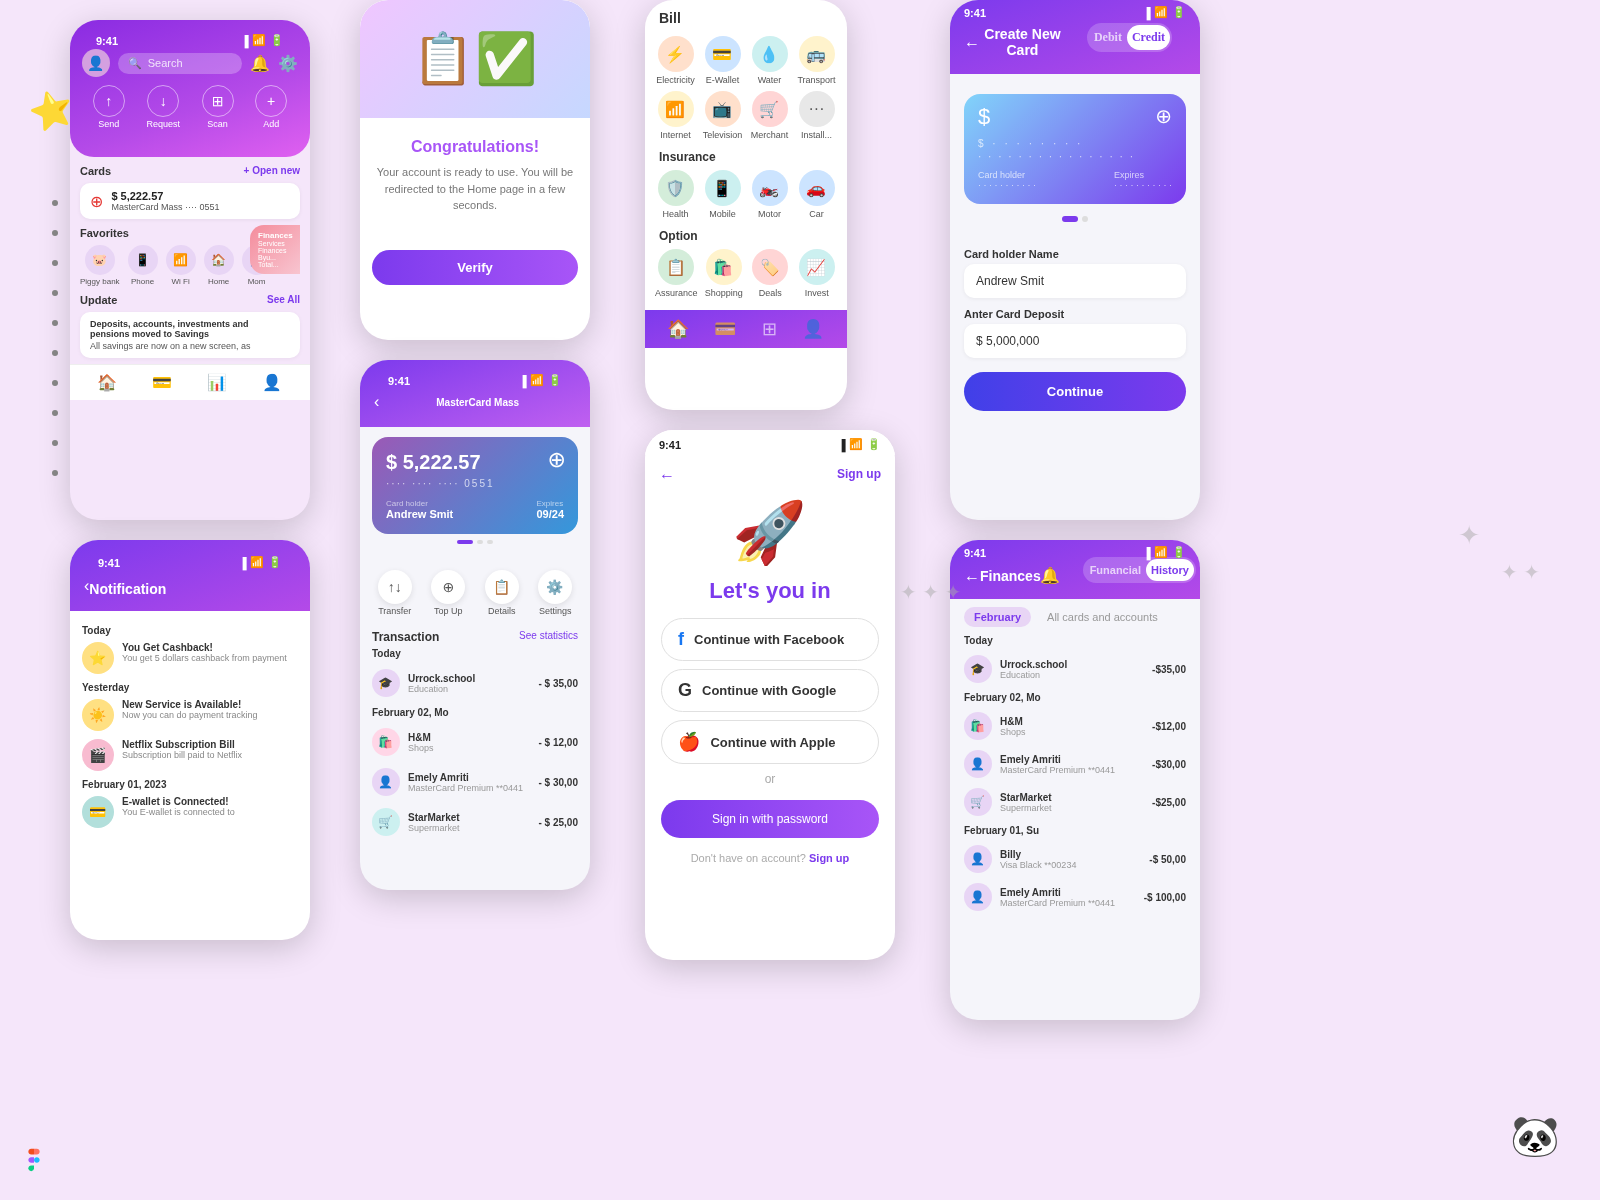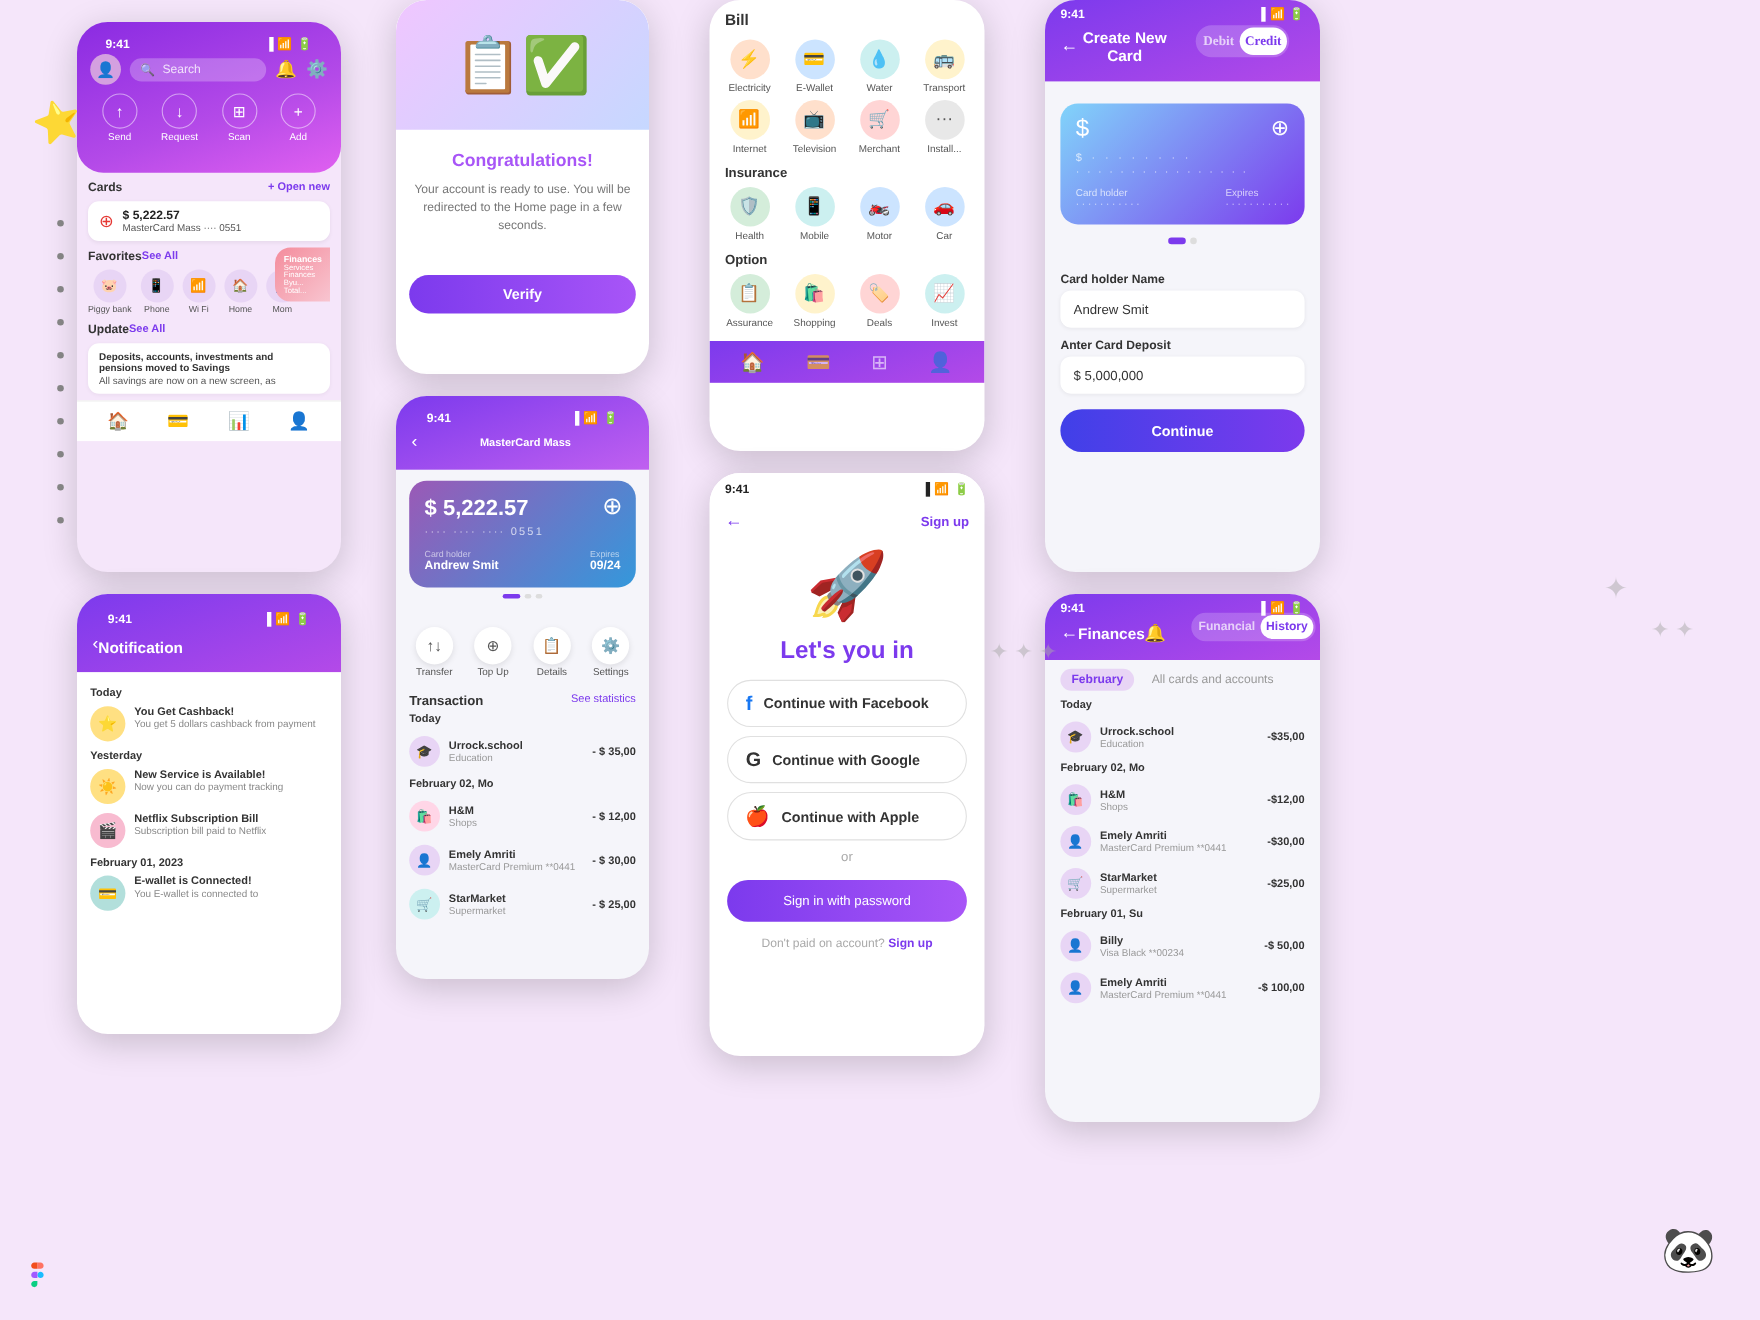--- a/index.html
+++ b/index.html
@@ -90,21 +90,21 @@
     .visa-logo { color: #1a237e; font-size: 10px; font-weight: 900; letter-spacing: -1px; }
     .card-info { font-size: 9px; color: #555; }
     .card-amount { font-weight: 700; font-size: 11px; color: #222; }
     .fin-card {
       position: absolute; right: 0; top: 60px;
       background: linear-gradient(135deg, #f48c9c, #f8c5d0);
       border-radius: 14px 0 0 14px;
       padding: 6px 8px; font-size: 8px; color: #fff; width: 50px;
     }
     .favorites-section { margin: 8px 10px; }
-    .section-header { display: flex; justify-content: flex-start; font-size: 11px; font-weight: 600; color: #333; margin-bottom: 6px; }
+    .section-header { display: flex; justify-content: space-between; font-size: 11px; font-weight: 600; color: #333; margin-bottom: 6px; }
     .see-all { color: #7c3aed; font-size: 10px; }
     .fav-row { display: flex; gap: 8px; }
     .fav-item { display: flex; flex-direction: column; align-items: center; gap: 2px; font-size: 8px; color: #555; }
     .fav-circle { width: 30px; height: 30px; border-radius: 50%; background: #e8d5f5; display: flex; align-items: center; justify-content: center; font-size: 12px; }
     .update-section { margin: 6px 10px; }
     .update-box { background: #fff; border-radius: 10px; padding: 7px 10px; font-size: 9px; color: #555; box-shadow: 0 1px 4px rgba(0,0,0,0.05); }
     .update-title { font-weight: 600; font-size: 9px; color: #333; margin-bottom: 2px; }
     .bottom-nav { display: flex; justify-content: space-around; padding: 8px 10px; border-top: 1px solid #eee; background: #fff; }
     .nav-icon { font-size: 16px; color: #999; }
     .nav-icon.active { color: #7c3aed; }
@@ -179,21 +179,21 @@
     .s4-trans-item { display: flex; align-items: center; gap: 8px; padding: 6px 12px; }
     .s4-trans-icon { width: 28px; height: 28px; border-radius: 50%; background: #e8d5f5; display: flex; align-items: center; justify-content: center; font-size: 12px; flex-shrink: 0; }
     .s4-trans-info { flex: 1; }
     .s4-trans-name { font-size: 10px; font-weight: 600; color: #333; }
     .s4-trans-sub { font-size: 9px; color: #999; }
     .s4-trans-amt { font-size: 10px; font-weight: 600; color: #333; }
 
     
     #screen5 {
       left: 645px; top: 0px;
-      width: 250px; height: 410px;
+      width: 202px; height: 410px;
       background: #fff;
     }
     .s5-bill-header { padding: 10px 14px 6px; font-size: 14px; font-weight: 700; color: #333; }
     .s5-grid { display: grid; grid-template-columns: repeat(4, 1fr); gap: 6px; padding: 4px 10px; }
     .s5-item { display: flex; flex-direction: column; align-items: center; gap: 3px; font-size: 9px; color: #555; }
     .s5-icon { width: 36px; height: 36px; border-radius: 50%; display: flex; align-items: center; justify-content: center; font-size: 16px; }
     .bg-orange { background: #ffe0cc; }
     .bg-blue { background: #cce4ff; }
     .bg-teal { background: #ccf0f0; }
     .bg-yellow { background: #fff3cc; }
@@ -706,21 +706,21 @@
     <span class="social-icon">G</span>
     <span>Continue with Google</span>
   </div>
   <div class="social-btn">
     <span class="social-icon">🍎</span>
     <span>Continue with Apple</span>
   </div>
   <div class="s6-or">or</div>
   <button class="s6-signin-btn">Sign in with password</button>
   <div class="s6-footer">
-    <span>Don't paid on account?</span>
+    <span>Don't have on account?</span>
     <span class="s6-footer-link">Sign up</span>
   </div>
 </div>
 
 <div id="screen7" class="screen-container">
   <div class="s7-header">
     <div class="status-bar" style="position:absolute;top:0;left:0;right:0;padding:6px 14px">
       <span>9:41</span>
       <div class="status-icons">
         <span>▐</span>

